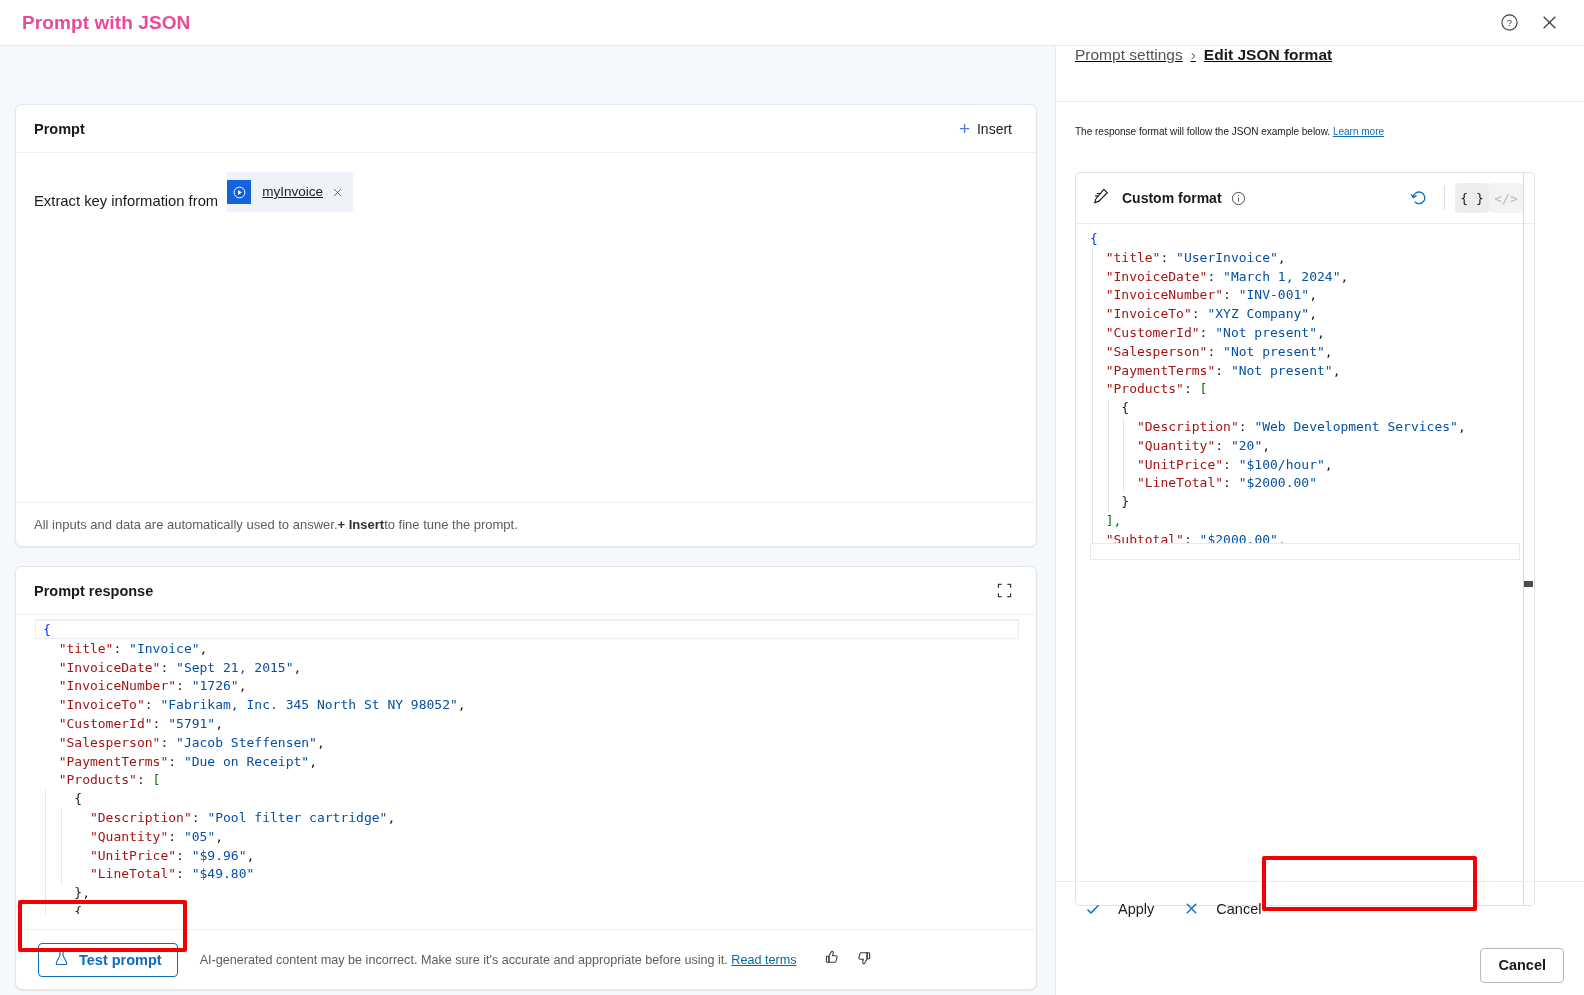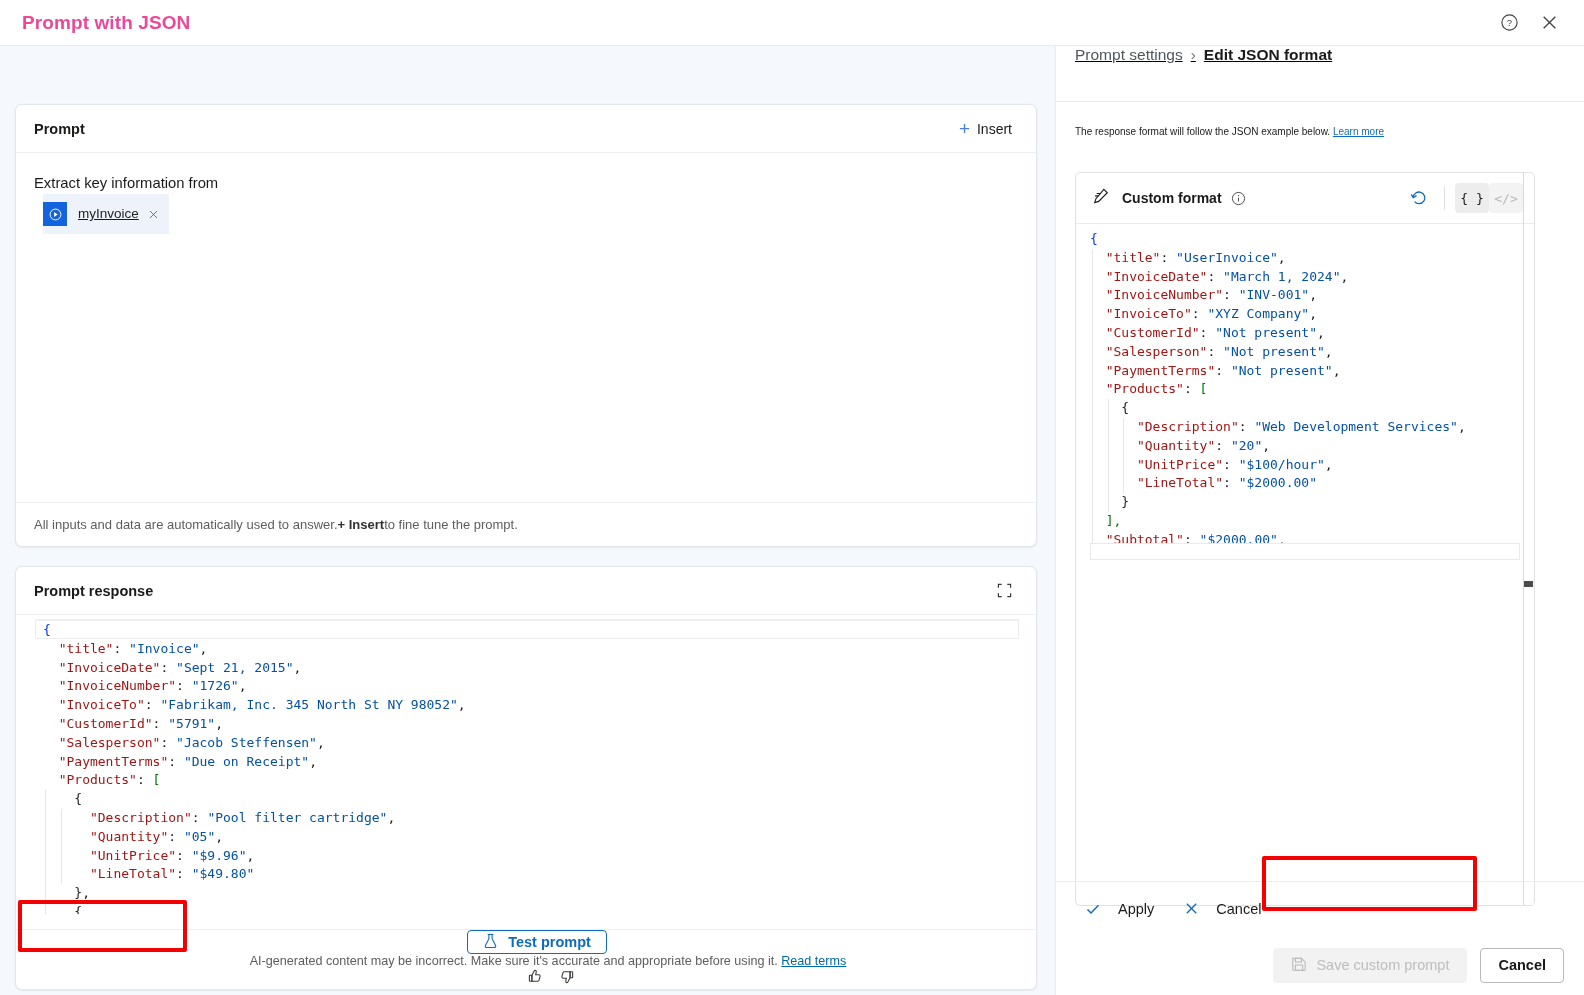--- a/index.html
+++ b/index.html
@@ -85,22 +85,22 @@
   }
   .insert-btn .plus { color: #4a7fe0; font-size: 19px; line-height: 1; font-weight: 300; }
 
   
   .prompt-body {
     position: absolute; left: 0; top: 48px; right: 0; bottom: 44px;
     padding: 19px 18px 0 18px;
     overflow: hidden;
   }
   .prompt-line {
-    display: flex; align-items: flex-start; flex-wrap: wrap;
-    font-size: 14.8px; color: #1b1a19; line-height: 22px; flex-direction: column;
+    display: flex; align-items: flex-end; flex-wrap: wrap;
+    font-size: 14.8px; color: #1b1a19; line-height: 22px;
   }
   .chip {
     display: inline-flex; align-items: center;
     background: #eef3fb; height: 40px; margin-left: 9px;
     border-radius: 0; overflow: hidden; text-decoration: underline;
   }
   .chip .chip-icon {
     width: 24px; height: 24px; background: #1263dd;
     display: flex; align-items: center; justify-content: center;
     color: #fff; flex: none;
@@ -146,21 +146,21 @@
   #response-code {
     position: absolute; left: 8px; top: 1px;
   }
   .vline {
     position: absolute; width: 1px; background: #e6e6e6;
   }
 
   .response-foot {
     position: absolute; left: 0; right: 0; bottom: 0; height: 60px;
     border-top: 1px solid #edeff1;
-    display: flex; align-items: center; padding-left: 22px; flex-direction: column;
+    display: flex; align-items: center; padding-left: 22px;
   }
   .test-btn {
     display: flex; align-items: center; gap: 10px;
     height: 34px; padding: 0 15px;
     border: 1px solid #0f6cbd; border-radius: 4px;
     color: #0f6cbd; font-size: 14.5px; font-weight: bold;
     background: #fff; cursor: pointer;
   }
   .highlight-box {
     position: absolute; border: 4px solid #f40000; border-radius: 2px;
@@ -450,29 +450,19 @@
             <svg width="15" height="15" viewBox="0 0 16 16" stroke="#0f6cbd" stroke-width="1.4">
               <line x1="3" y1="3" x2="13" y2="13"></line>
                 <line x1="13" y1="3" x2="3" y2="13"></line>
             </svg>
           </span>
           <span>Cancel</span>
         </div>
       </div>
 
       <div class="footer-bar">
-        <div class="btn disabled">
-          <span>
-            <svg width="16" height="16" viewBox="0 0 16 16" stroke="#bdbdbd" stroke-width="1.15" fill="none">
-              <path d="M1.8 2.4 h8.6 L14.2 6.2 V13.6 a.8 .8 0 0 1 -.8 .8 H2.6 a.8 .8 0 0 1 -.8 -.8 Z"></path>
-              <rect x="4.4" y="2.4" width="6" height="3.6"></rect>
-              <rect x="4.4" y="9" width="7.2" height="5.4"></rect>
-            </svg>
-          </span>
-          <span>Save custom prompt</span>
-        </div>
         <div class="btn secondary">Cancel</div>
       </div>
 
       <div class="highlight-box" style="left:206px; top:810px; width:215px; height:55px;"></div>
     </div>
   </div>
 </div>
 
 </body></html>

